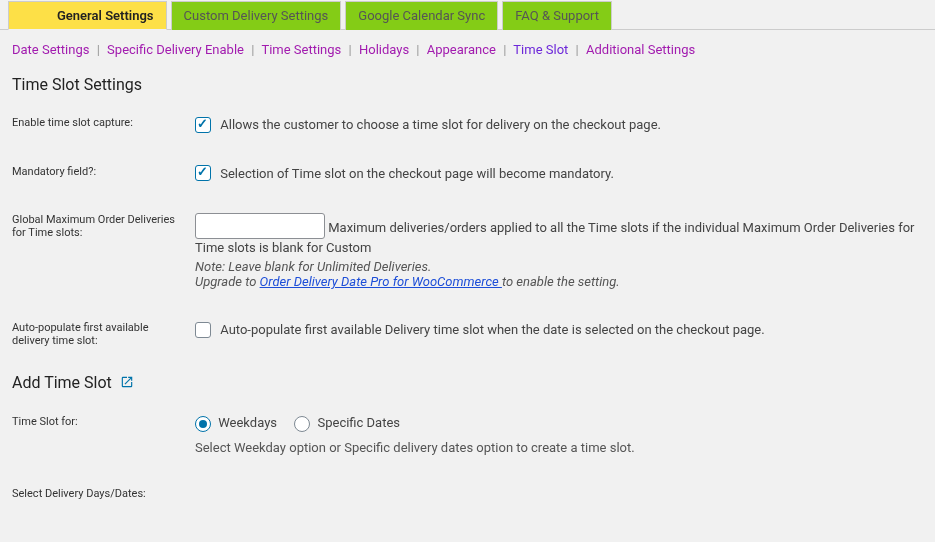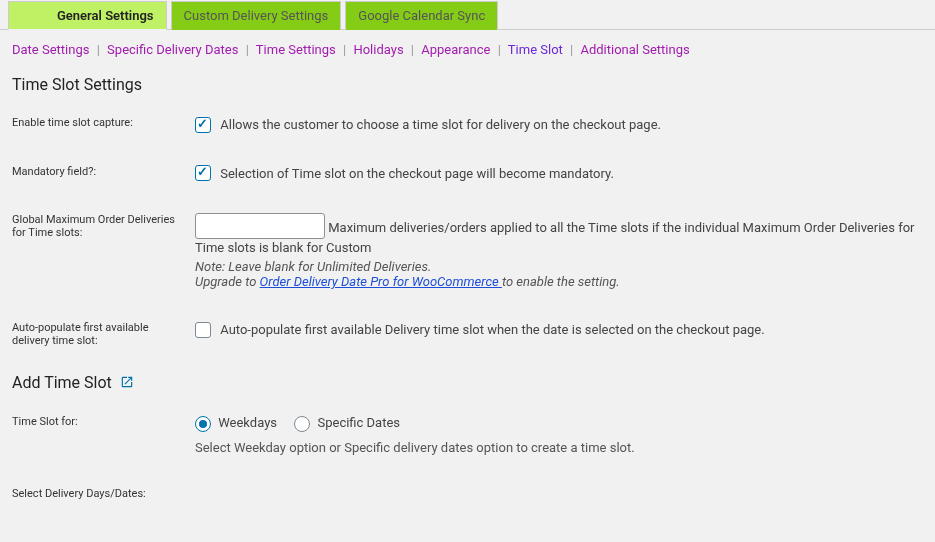--- a/index.html
+++ b/index.html
@@ -1,21 +1,21 @@
 <!DOCTYPE html>
 <html><head>
   <meta charset="utf-8">
   <style>
     * { box-sizing: border-box; margin: 0; padding: 0; }
     body { font-family: -apple-system, BlinkMacSystemFont, "Segoe UI", Roboto, Arial, sans-serif; font-size: 13px; color: #444; background: #f1f1f1; padding: 0; width: 935px; }
     .wrap { background: #f1f1f1; }
 
     .nav-tabs { border-bottom: 1px solid #ccc; padding: 0 0 0 8px; margin: 0; display: flex; }
     .nav-tab { display: inline-block; padding: 6px 12px; margin: 0 4px 0 0; background: #84cc16; border: 1px solid #ccc; border-bottom: none; color: #555; cursor: pointer; font-size: 13px; position: relative; top: 1px; }
-    .nav-tab.active { background: #bef264; border-bottom: 1px solid #f1f1f1; color: #222; font-weight: 600; padding-left: 48px; }
+    .nav-tab.active { background: #fde047; border-bottom: 1px solid #f1f1f1; color: #222; font-weight: 600; padding-left: 48px; }
 
     .subnav { padding: 12px 12px 8px 12px; font-size: 13px; color: #0073aa; }
     .subnav a { color: #a21caf; text-decoration: none; cursor: pointer; }
     .subnav .sep { color: #999; margin: 0 4px; }
     .subnav .current { color: #6d28d9; font-weight: 400; }
 
     .section-title { font-size: 16px; font-weight: 400; color: #222; padding: 10px 12px 6px 12px; }
 
     table.form-table { width: 100%; border-collapse: collapse; }
     table.form-table th { text-align: left; vertical-align: top; padding: 16px 10px 16px 12px; width: 195px; font-weight: 400; color: #333; font-size: 11px; }
@@ -44,26 +44,27 @@
   </style>
 </head>
 <body>
 
 <div class="wrap">
 
   <div class="nav-tabs">
     <div class="nav-tab active">General Settings</div>
     <div class="nav-tab">Custom Delivery Settings</div>
     <div class="nav-tab">Google Calendar Sync</div>
+    <div class="nav-tab">FAQ &amp; Support</div>
   </div>
 
   <div class="subnav">
     <a>Date Settings</a>
     <span class="sep">|</span>
-    <a>Specific Delivery Dates</a>
+    <a>Specific Delivery Enable</a>
     <span class="sep">|</span>
     <a>Time Settings</a>
     <span class="sep">|</span>
     <a>Holidays</a>
     <span class="sep">|</span>
     <a>Appearance</a>
     <span class="sep">|</span>
     <span class="current">Time Slot</span>
     <span class="sep">|</span>
     <a>Additional Settings</a>

